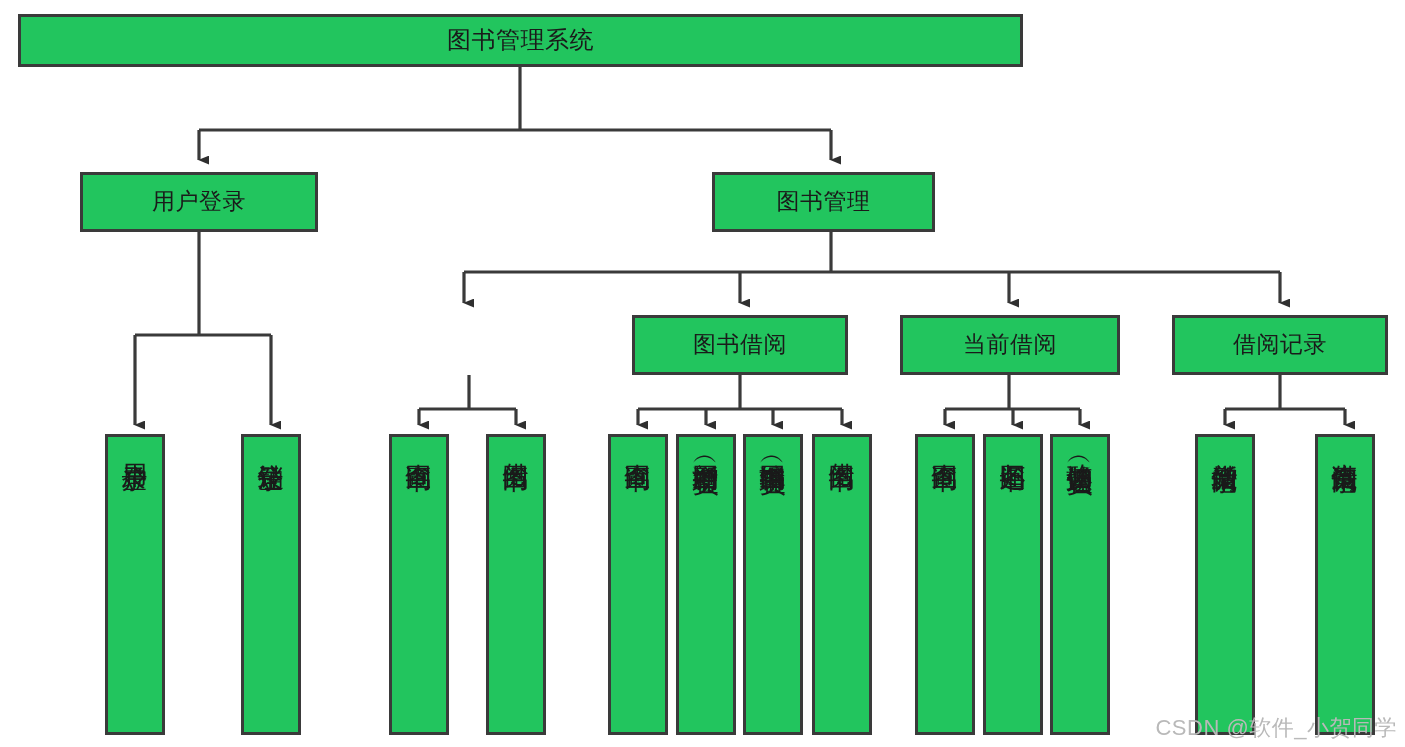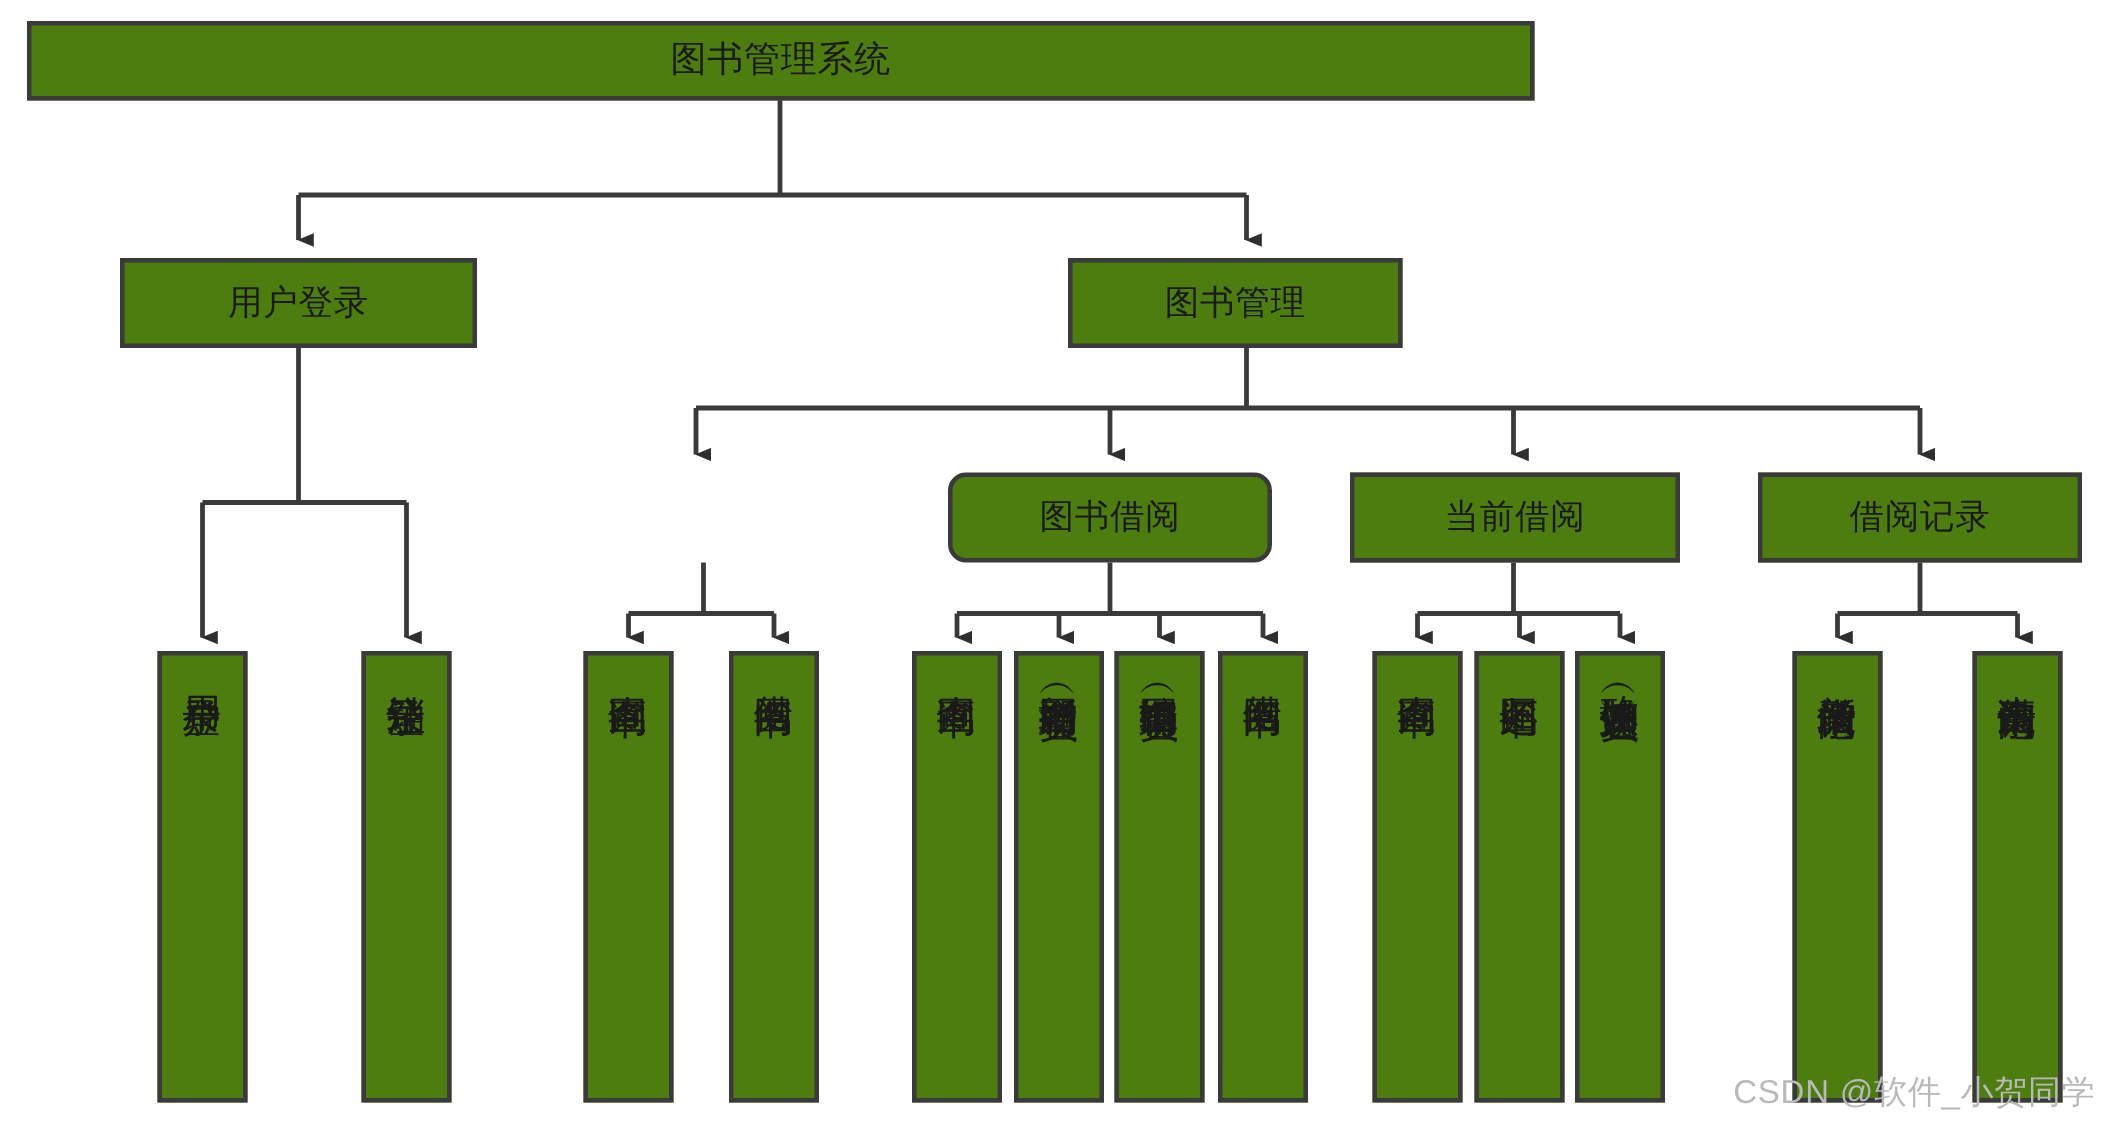--- a/index.html
+++ b/index.html
@@ -22,21 +22,21 @@
     position: absolute;
     left: 0;
     top: 0;
     width: 1405px;
     height: 747px;
   }
   .node-box {
     position: absolute;
     box-sizing: border-box;
     border: 3px solid #3a3a3a;
-    background: #4d7c0f;
+    background: #22c55e;
     display: flex;
     align-items: center;
     justify-content: center;
     color: #1a1a1a;
   }
   .node-label-h {
     font-size: 23px;
     line-height: 1.1;
     letter-spacing: 0.5px;
     white-space: nowrap;
@@ -125,21 +125,21 @@
     <span class="node-label-h">图书管理系统</span>
   </div>
 
   <div class="node-box" style="left:80px; top:172px; width:238px; height:60px;">
     <span class="node-label-h">用户登录</span>
   </div>
   <div class="node-box" style="left:712px; top:172px; width:223px; height:60px;">
     <span class="node-label-h">图书管理</span>
   </div>
 
-  <div class="node-box" style="left:632px; top:315px; width:216px; height:60px;border-radius:12px;">
+  <div class="node-box" style="left:632px; top:315px; width:216px; height:60px;">
     <span class="node-label-h">图书借阅</span>
   </div>
   <div class="node-box" style="left:900px; top:315px; width:220px; height:60px;">
     <span class="node-label-h">当前借阅</span>
   </div>
   <div class="node-box" style="left:1172px; top:315px; width:216px; height:60px;">
     <span class="node-label-h">借阅记录</span>
   </div>
 
   <div class="node-box leaf" style="left:105px; top:434px; width:60px; height:301px;">

